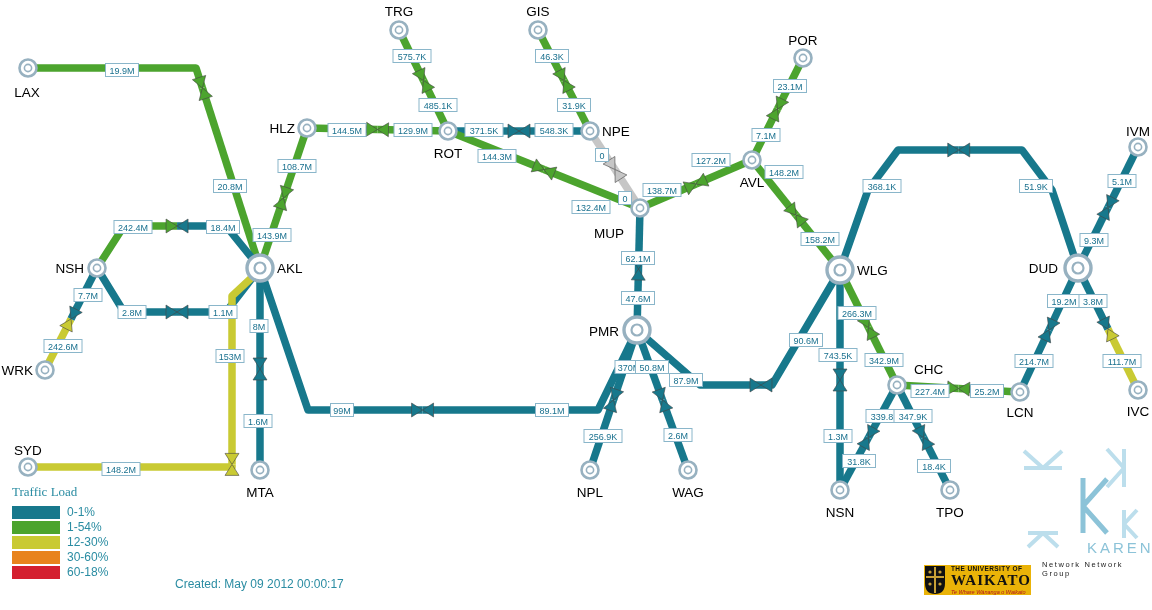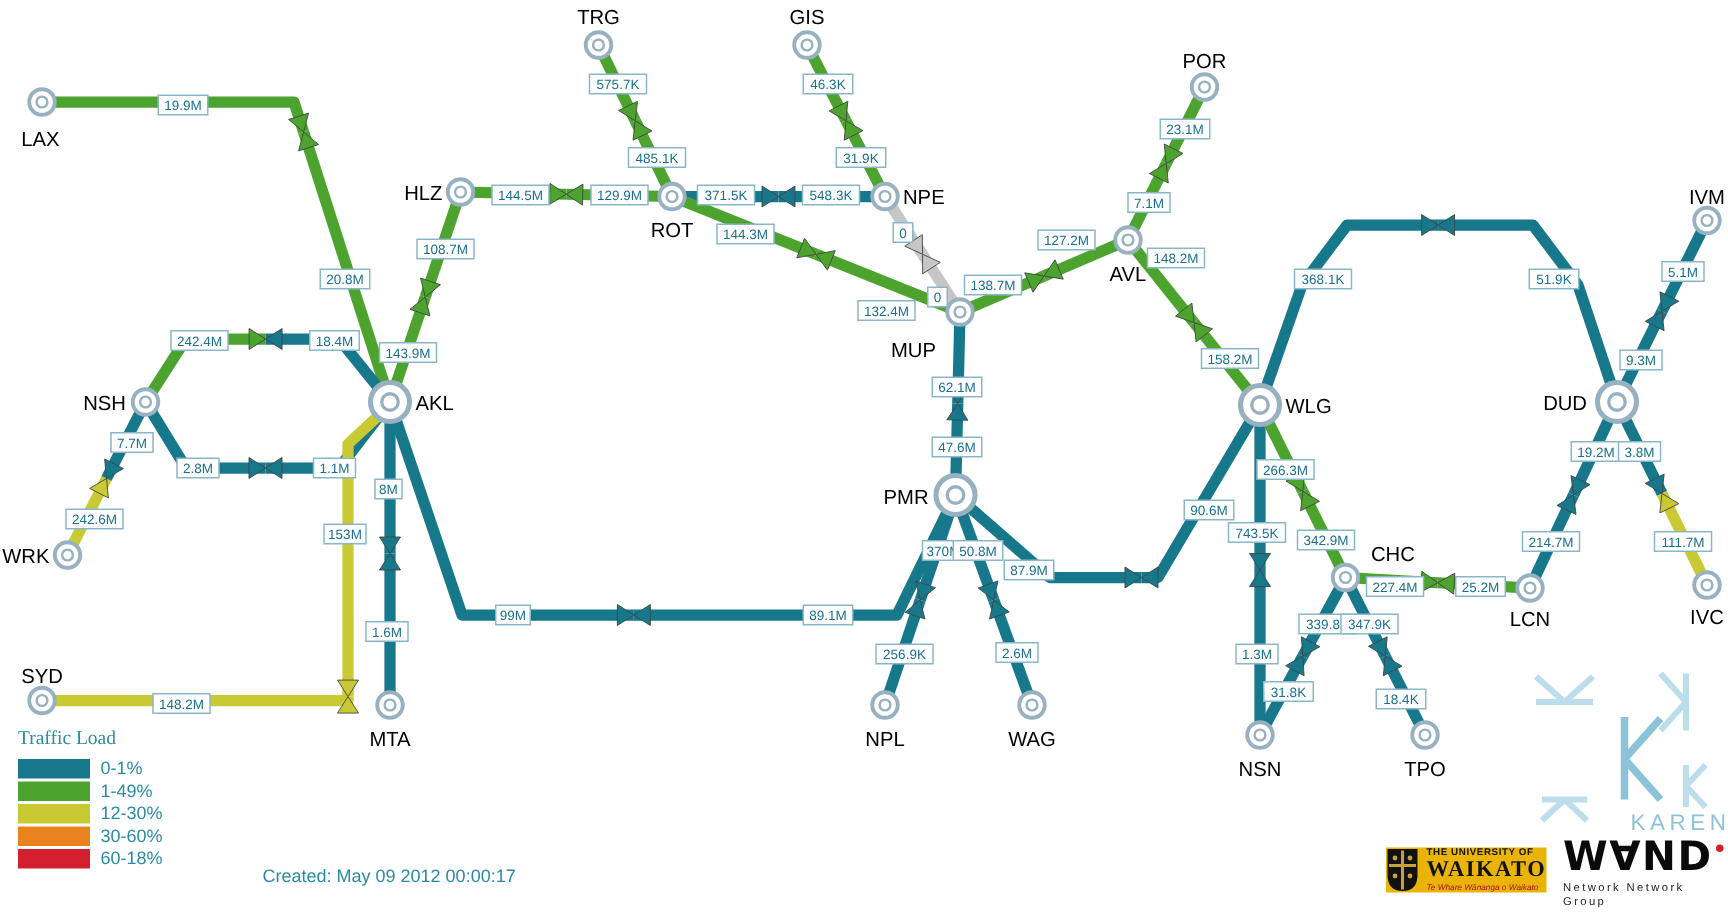--- a/index.html
+++ b/index.html
@@ -598,21 +598,21 @@
     </svg>
 
   <div class="legend">
     <div class="legend-title">Traffic Load</div>
     <div class="legend-row">
       <span class="sw" style="background: rgb(23, 120, 140);"></span>
       <span class="legend-label">0-1%</span>
     </div>
     <div class="legend-row">
       <span class="sw" style="background: rgb(76, 164, 46);"></span>
-      <span class="legend-label">1-49%</span>
+      <span class="legend-label">1-54%</span>
     </div>
     <div class="legend-row">
       <span class="sw" style="background: rgb(201, 202, 51);"></span>
       <span class="legend-label">12-30%</span>
     </div>
     <div class="legend-row">
       <span class="sw" style="background: rgb(232, 131, 29);"></span>
       <span class="legend-label">30-60%</span>
     </div>
     <div class="legend-row">
@@ -633,17 +633,16 @@
       <circle cx="16" cy="19" r="1.6" fill="#c8a036"></circle>
     </svg>
     <div class="uow-text">
       <div class="uow-l1">THE UNIVERSITY OF</div>
       <div class="uow-l2">WAIKATO</div>
       <div class="uow-l3">Te Whare Wānanga o Waikato</div>
     </div>
   </div>
 
   <div class="wand">
-    <div class="wand-word">W∀ND</div>
     <div class="wand-sub">Network Network Group</div>
   </div>
 
 </div>
 
 </body></html>

